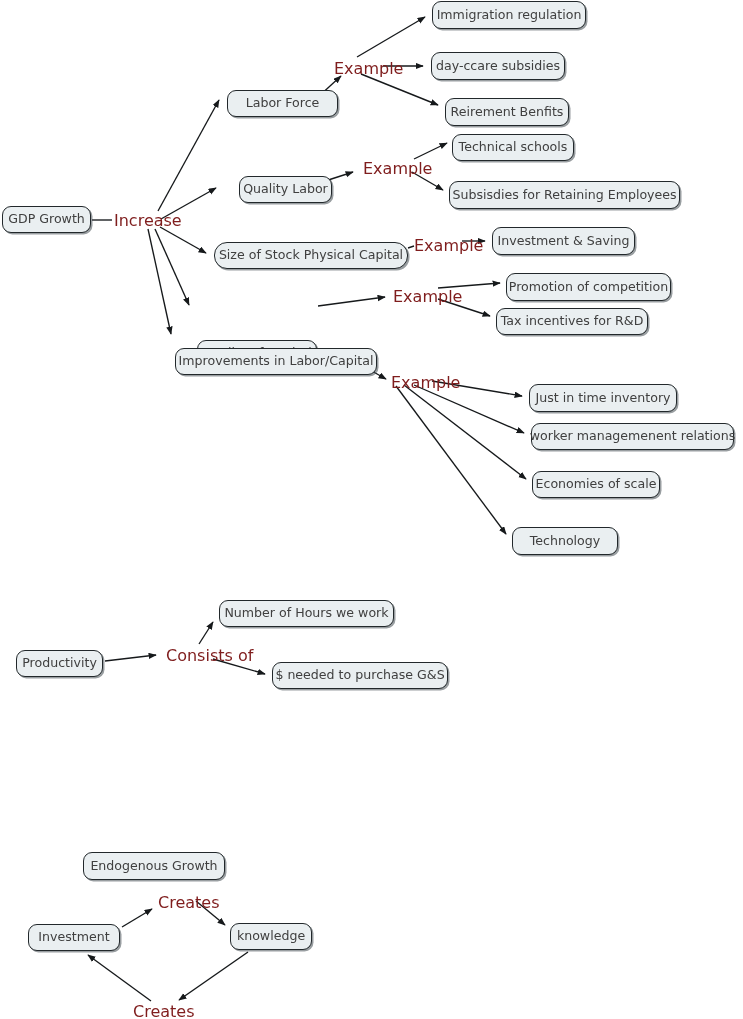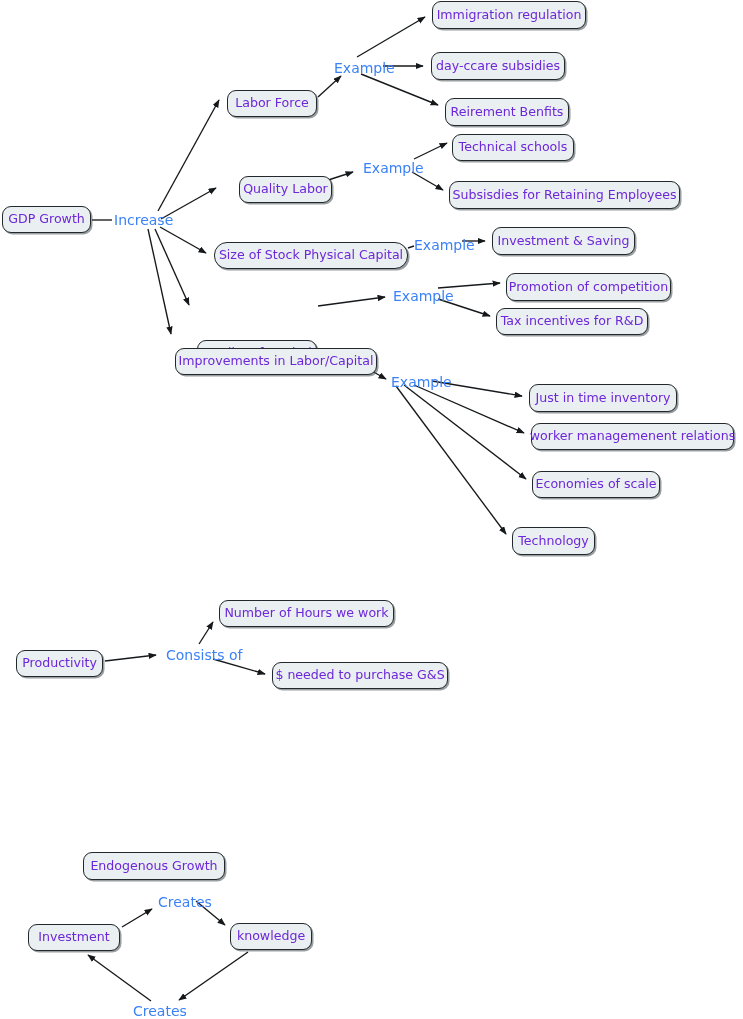--- a/index.html
+++ b/index.html
@@ -29,34 +29,34 @@
     width: 743px;
     height: 1019px;
     pointer-events: none;
   }
   .node {
     position: absolute;
     box-sizing: border-box;
     background: #eaeff1;
     border: 1.15px solid #22282b;
     border-radius: 9px;
-    color: #6d28d9;
+    color: #404040;
     font-size: 12.6px;
     line-height: 1;
     display: flex;
     align-items: center;
     justify-content: center;
     white-space: nowrap;
     box-shadow: 1.5px 1.5px 0 rgba(70,78,84,0.55);
     padding: 0 9px;
   }
   .link-label {
     position: absolute;
-    font-size: 14px;
-    color: #3b82f6;
+    font-size: 16px;
+    color: #7f1d1d;
     line-height: 1;
     white-space: nowrap;
     background: transparent;
   }
 </style>
 </head>
 <body>
 
 <div id="canvas">
 
@@ -108,21 +108,21 @@
 
       <line x1="122" y1="927" x2="152" y2="909" marker-end="url(#arrowhead)"></line>
       <line x1="196" y1="901" x2="225" y2="925" marker-end="url(#arrowhead)"></line>
       <line x1="248" y1="952" x2="179" y2="1000" marker-end="url(#arrowhead)"></line>
       <line x1="151" y1="1001" x2="88" y2="955" marker-end="url(#arrowhead)"></line>
     </g>
   </svg>
 
   <div class="node" style="left:2px; top:206px; width:89px; height:27px;">GDP Growth</div>
 
-  <div class="node" style="left:227px; top:90px; width:90px; height:27px;">Labor Force</div>
+  <div class="node" style="left:227px; top:90px; width:111px; height:27px;">Labor Force</div>
 
   <div class="node" style="left:224px; top:176px; width:93px; height:27px;margin-left:15px;">Quality Labor</div>
 
   <div class="node" style="left:214px; top:242px; width:194px; height:27px;border-radius:13px;">Size of Stock Physical Capital</div>
 
   <div class="node" style="left:197px; top:296px; width:120px; height:27px;margin-top:44px;">Quality of Capital</div>
 
   <div class="node" style="left:175px; top:348px; width:202px; height:27px;">Improvements in Labor/Capital</div>
 
   <div class="node" style="left:432px; top:1px; width:154px; height:28px;">Immigration regulation</div>
@@ -140,21 +140,21 @@
   <div class="node" style="left:506px; top:273px; width:165px; height:28px;">Promotion of competition</div>
 
   <div class="node" style="left:496px; top:308px; width:152px; height:27px;">Tax incentives for R&amp;D</div>
 
   <div class="node" style="left:529px; top:384px; width:148px; height:28px;">Just in time inventory</div>
 
   <div class="node" style="left:531px; top:423px; width:203px; height:27px;">worker managemenent relations</div>
 
   <div class="node" style="left:532px; top:471px; width:128px; height:27px;">Economies of scale</div>
 
-  <div class="node" style="left:512px; top:527px; width:83px; height:28px;">Technology</div>
+  <div class="node" style="left:512px; top:527px; width:106px; height:28px;">Technology</div>
 
   <div class="node" style="left:16px; top:650px; width:87px; height:27px;">Productivity</div>
 
   <div class="node" style="left:219px; top:600px; width:175px; height:27px;">Number of Hours we work</div>
 
   <div class="node" style="left:272px; top:662px; width:176px; height:27px;">$ needed to purchase G&amp;S</div>
 
   <div class="node" style="left:83px; top:852px; width:142px; height:28px;">Endogenous Growth</div>
 
   <div class="node" style="left:28px; top:924px; width:92px; height:27px;">Investment</div>

